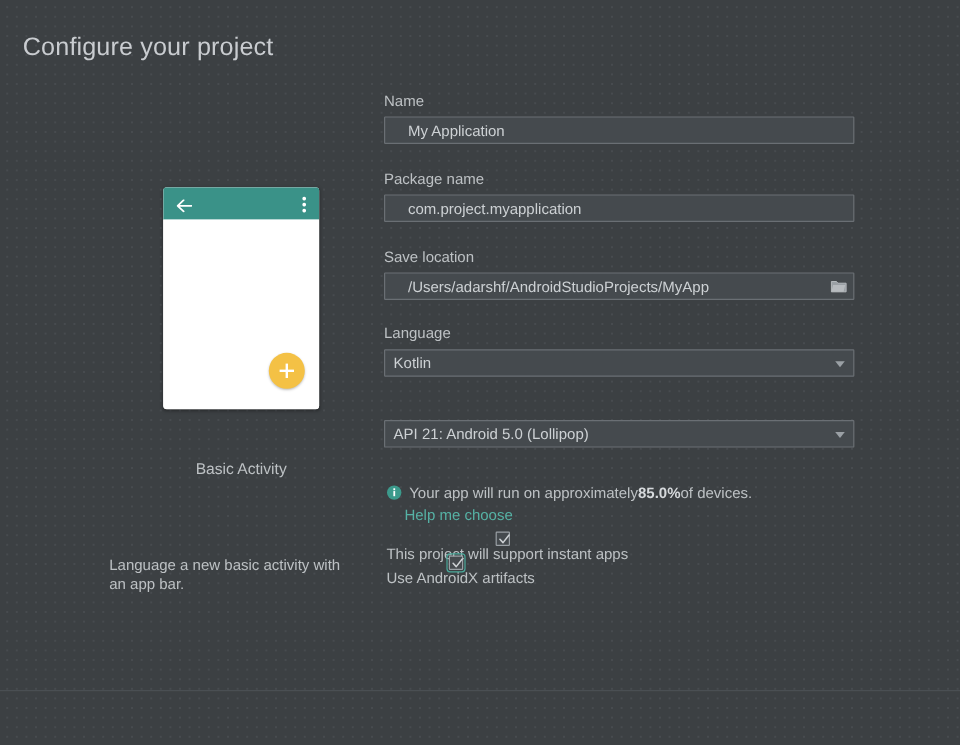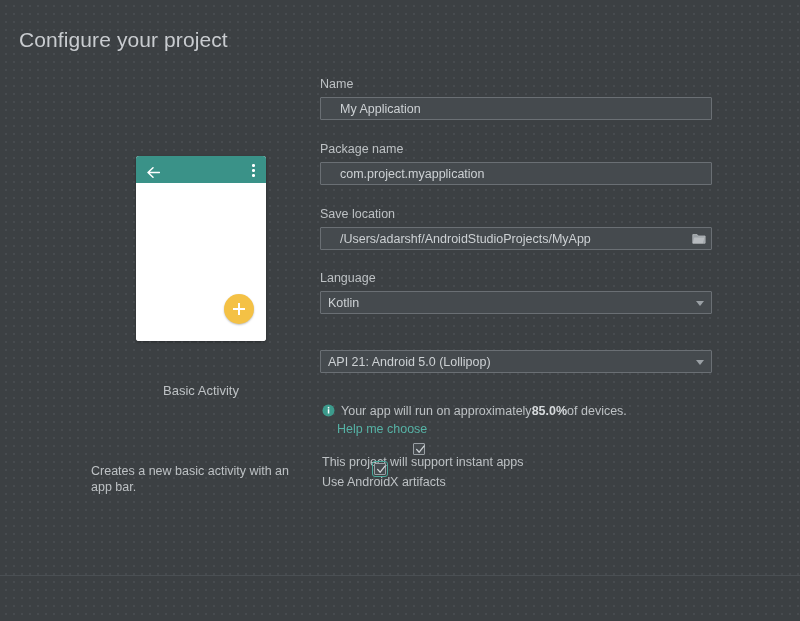--- a/index.html
+++ b/index.html
@@ -287,21 +287,21 @@
             <i></i>
         </span>
       </div>
       <div class="phone-body">
         <div class="fab"></div>
       </div>
     </div>
 
     <div class="preview-caption">Basic Activity</div>
 
-    <div class="preview-desc">Creates a new basic activity with an app bar.</div>
+    <div class="preview-desc">Language a new basic activity with an app bar.</div>
   </div>
 
   <div class="form-col">
 
     <div class="field-group" style="top:77px;">
       <div class="field-label">Name</div>
       <div class="text-input">
         <span class="val">My Application</span>
       </div>
     </div>

